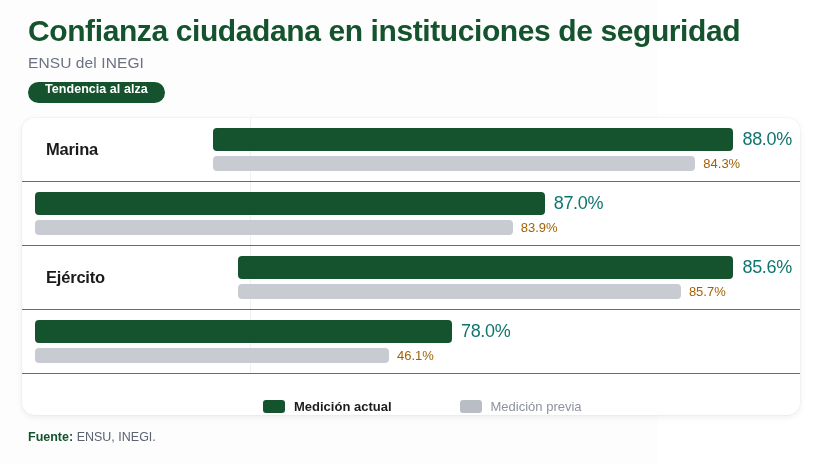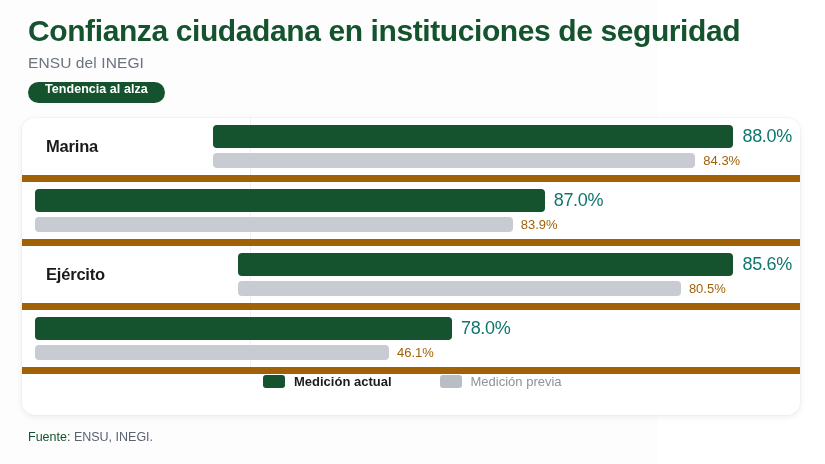--- a/index.html
+++ b/index.html
@@ -53,21 +53,21 @@
     border-radius:13px;
     box-shadow:0 2px 7px rgba(0,0,0,0.07), 0 0 0 1px rgba(0,0,0,0.025);
     overflow:hidden;
   }
   .rows { padding:0; }
   .row {
     position:relative;
     display:flex;
     align-items:center;
     height:64px;
-    border-bottom:7px solid #a16207;
+    border-bottom:1px solid #a16207;
     gap:18px;
   }
   .row .vline {
     position:absolute;
     left:228px; top:0; bottom:0;
     width:1px;
     background:#eef0f2;
   }
   .row-label {
     width:228px;
@@ -112,40 +112,40 @@
     font-size:13px;
     font-weight:normal;
     color:#a16207;
     margin-left:8px;
     letter-spacing:0;
   }
 
   
   .legend {
     display:flex;
-    align-items:flex-start;
+    align-items:flex-end;
     height:40px;
     padding-left:241px;
-    gap:48px;
+    gap:68px;
   }
   .legend-item { display:flex; align-items:center; gap:9px; }
   .swatch { width:22px; height:13px; border-radius:3px; }
   .swatch.cur  { background:#14532d; }
   .swatch.prev { background:#b9bec5; }
   .legend-label { font-size:13px; font-weight:bold; color:#1c1c1c; }
   .legend-label.muted { font-weight:normal; color:#8d939c; }
 
   
   .footer {
     position:absolute;
     left:28px; top:430px;
     font-size:12.5px;
     color:#5b6270;
   }
-  .footer b { color:#14532d; font-weight:normal; }
+  .footer b { color:#14532d; font-weight:bold; }
 </style>
 </head>
 <body>
 
 <div class="page">
 
   <div class="header">
     <div class="title">Confianza ciudadana en instituciones de seguridad</div>
     <div class="subtitle">ENSU del INEGI</div>
     <div class="badge">Tendencia al alza</div>
@@ -186,21 +186,21 @@
       <div class="row">
         <div class="vline"></div>
         <div class="row-label">Ejército</div>
         <div class="bars">
           <div class="bar-line">
             <div class="bar" style="width: 495.263px;"></div>
             <div class="bar-value">85.6%</div>
           </div>
           <div class="bar-line">
             <div class="bar prev" style="width: 442.696px;"></div>
-            <div class="bar-value prev">80.5%</div>
+            <div class="bar-value prev">85.7%</div>
           </div>
         </div>
       </div>
 
       <div class="row">
         <div class="vline"></div>
         <div class="bars">
           <div class="bar-line">
             <div class="bar" style="width: 416.929px;"></div>
             <div class="bar-value">78.0%</div>

